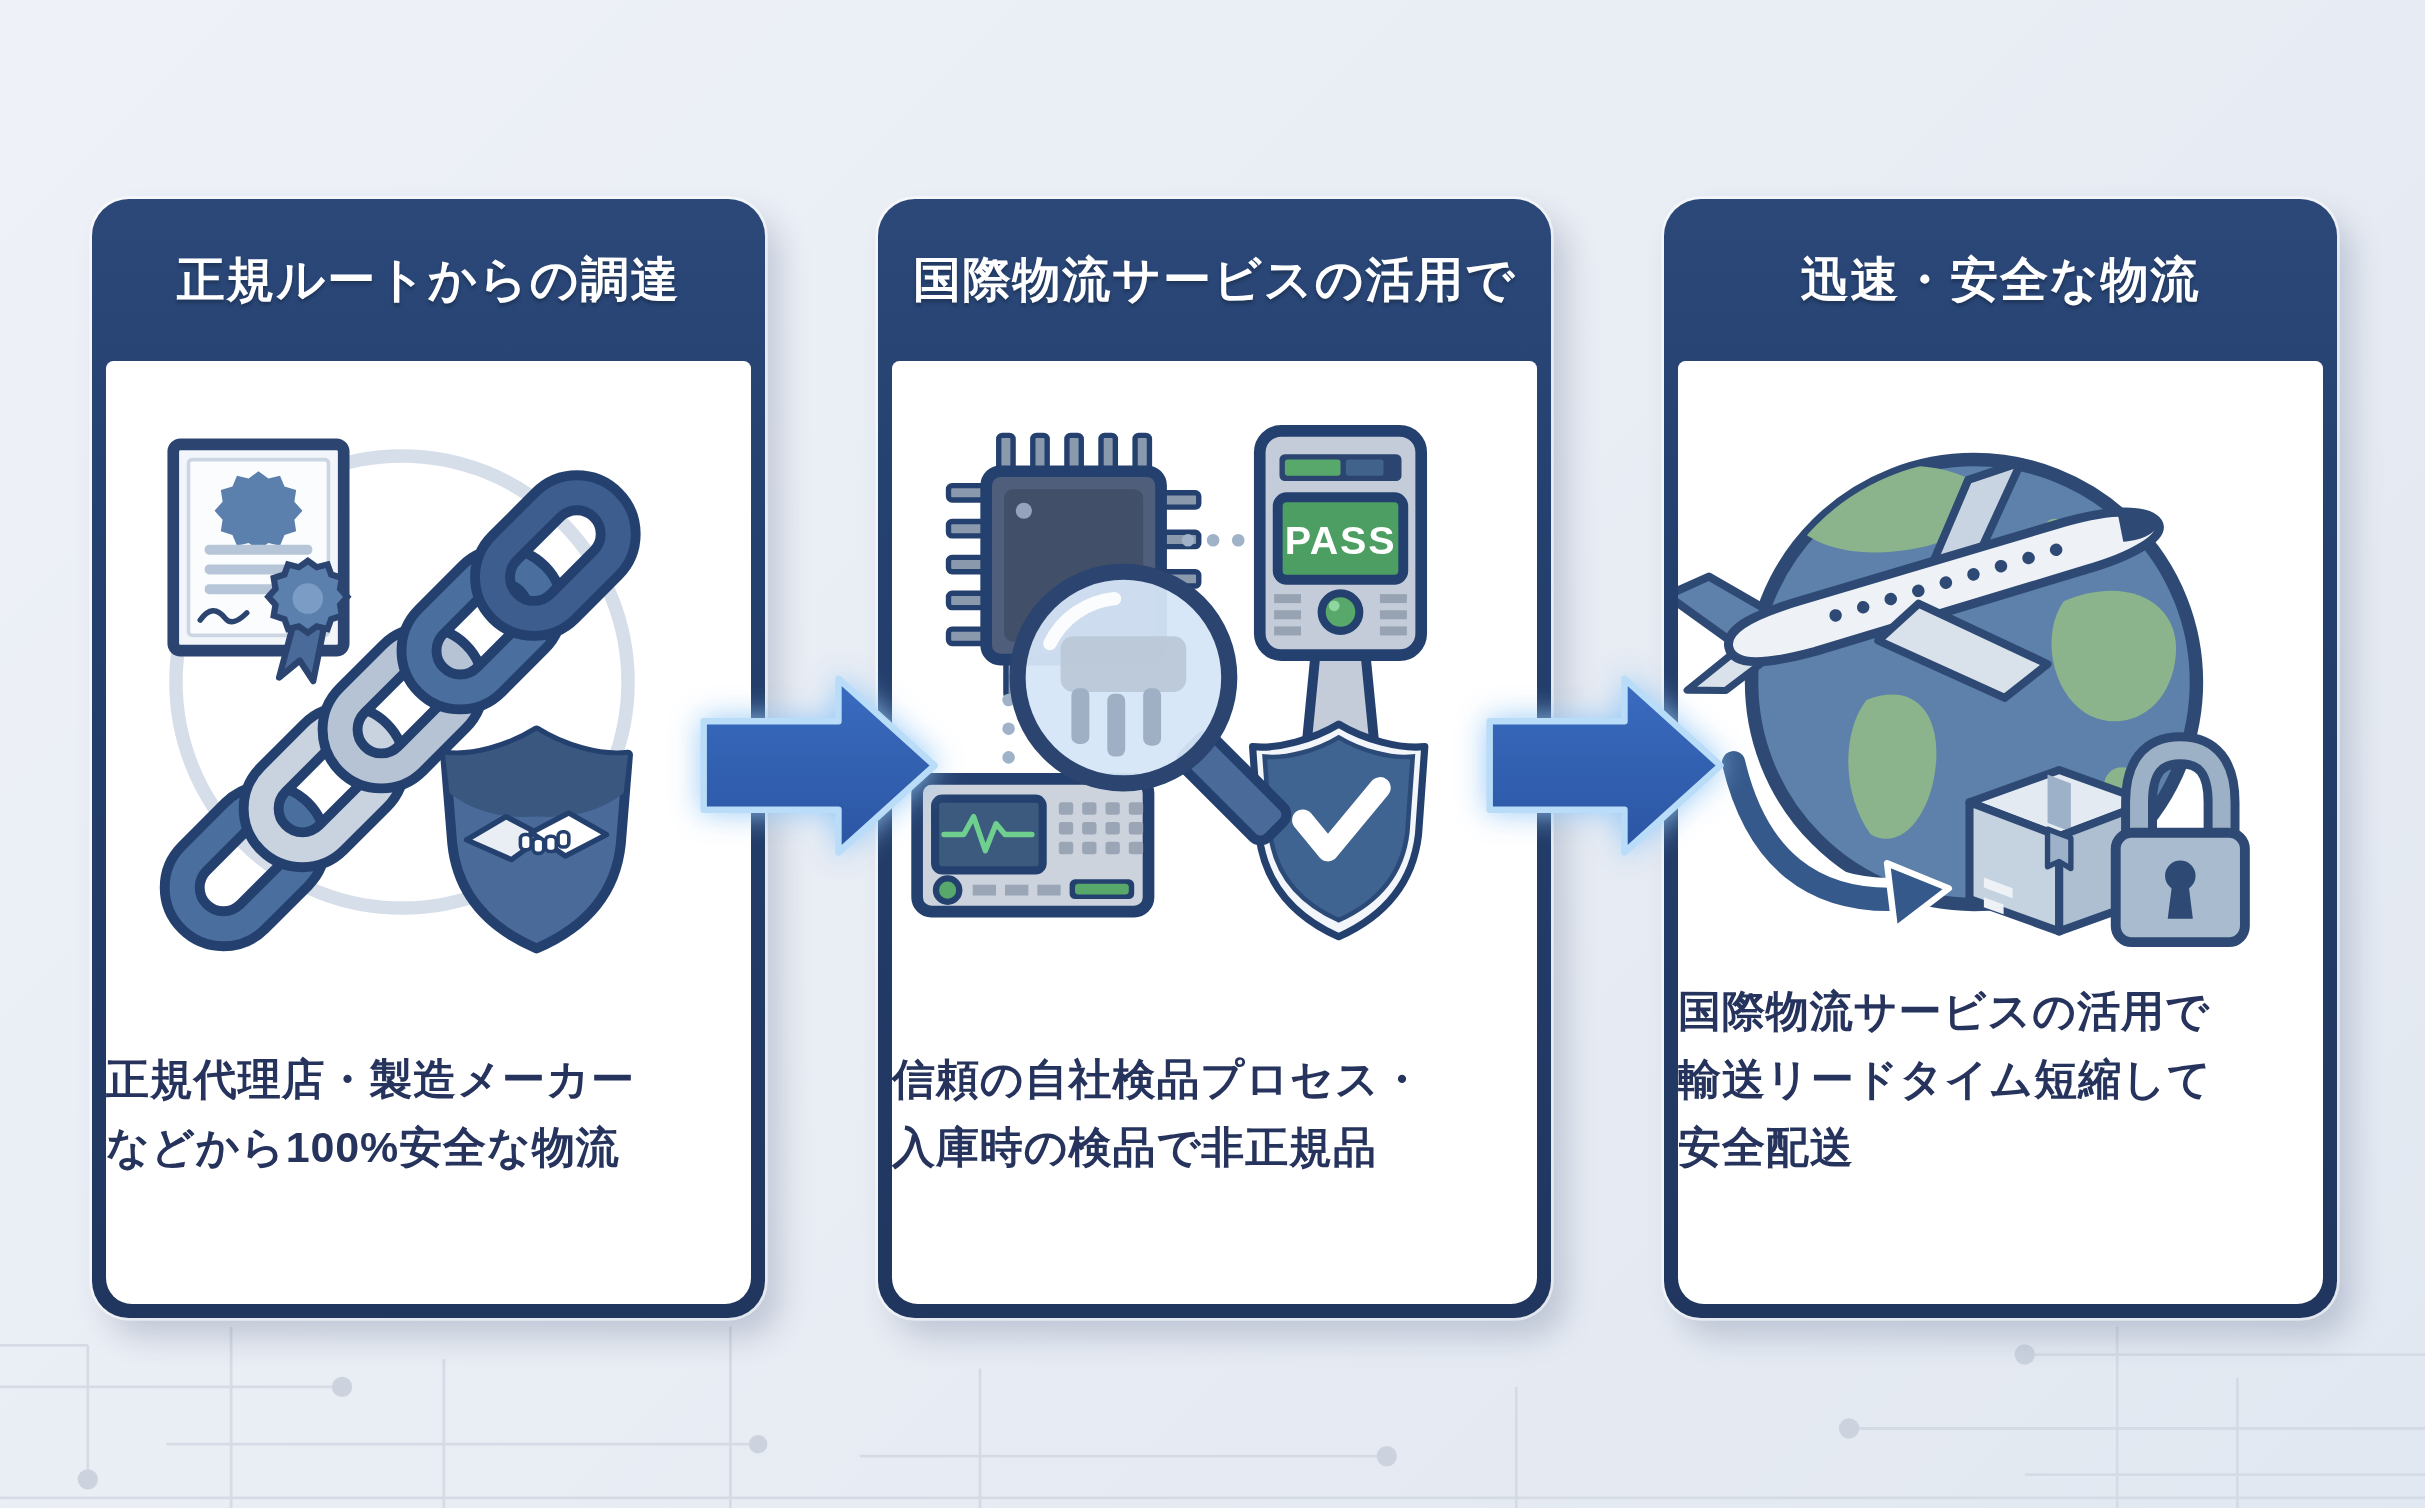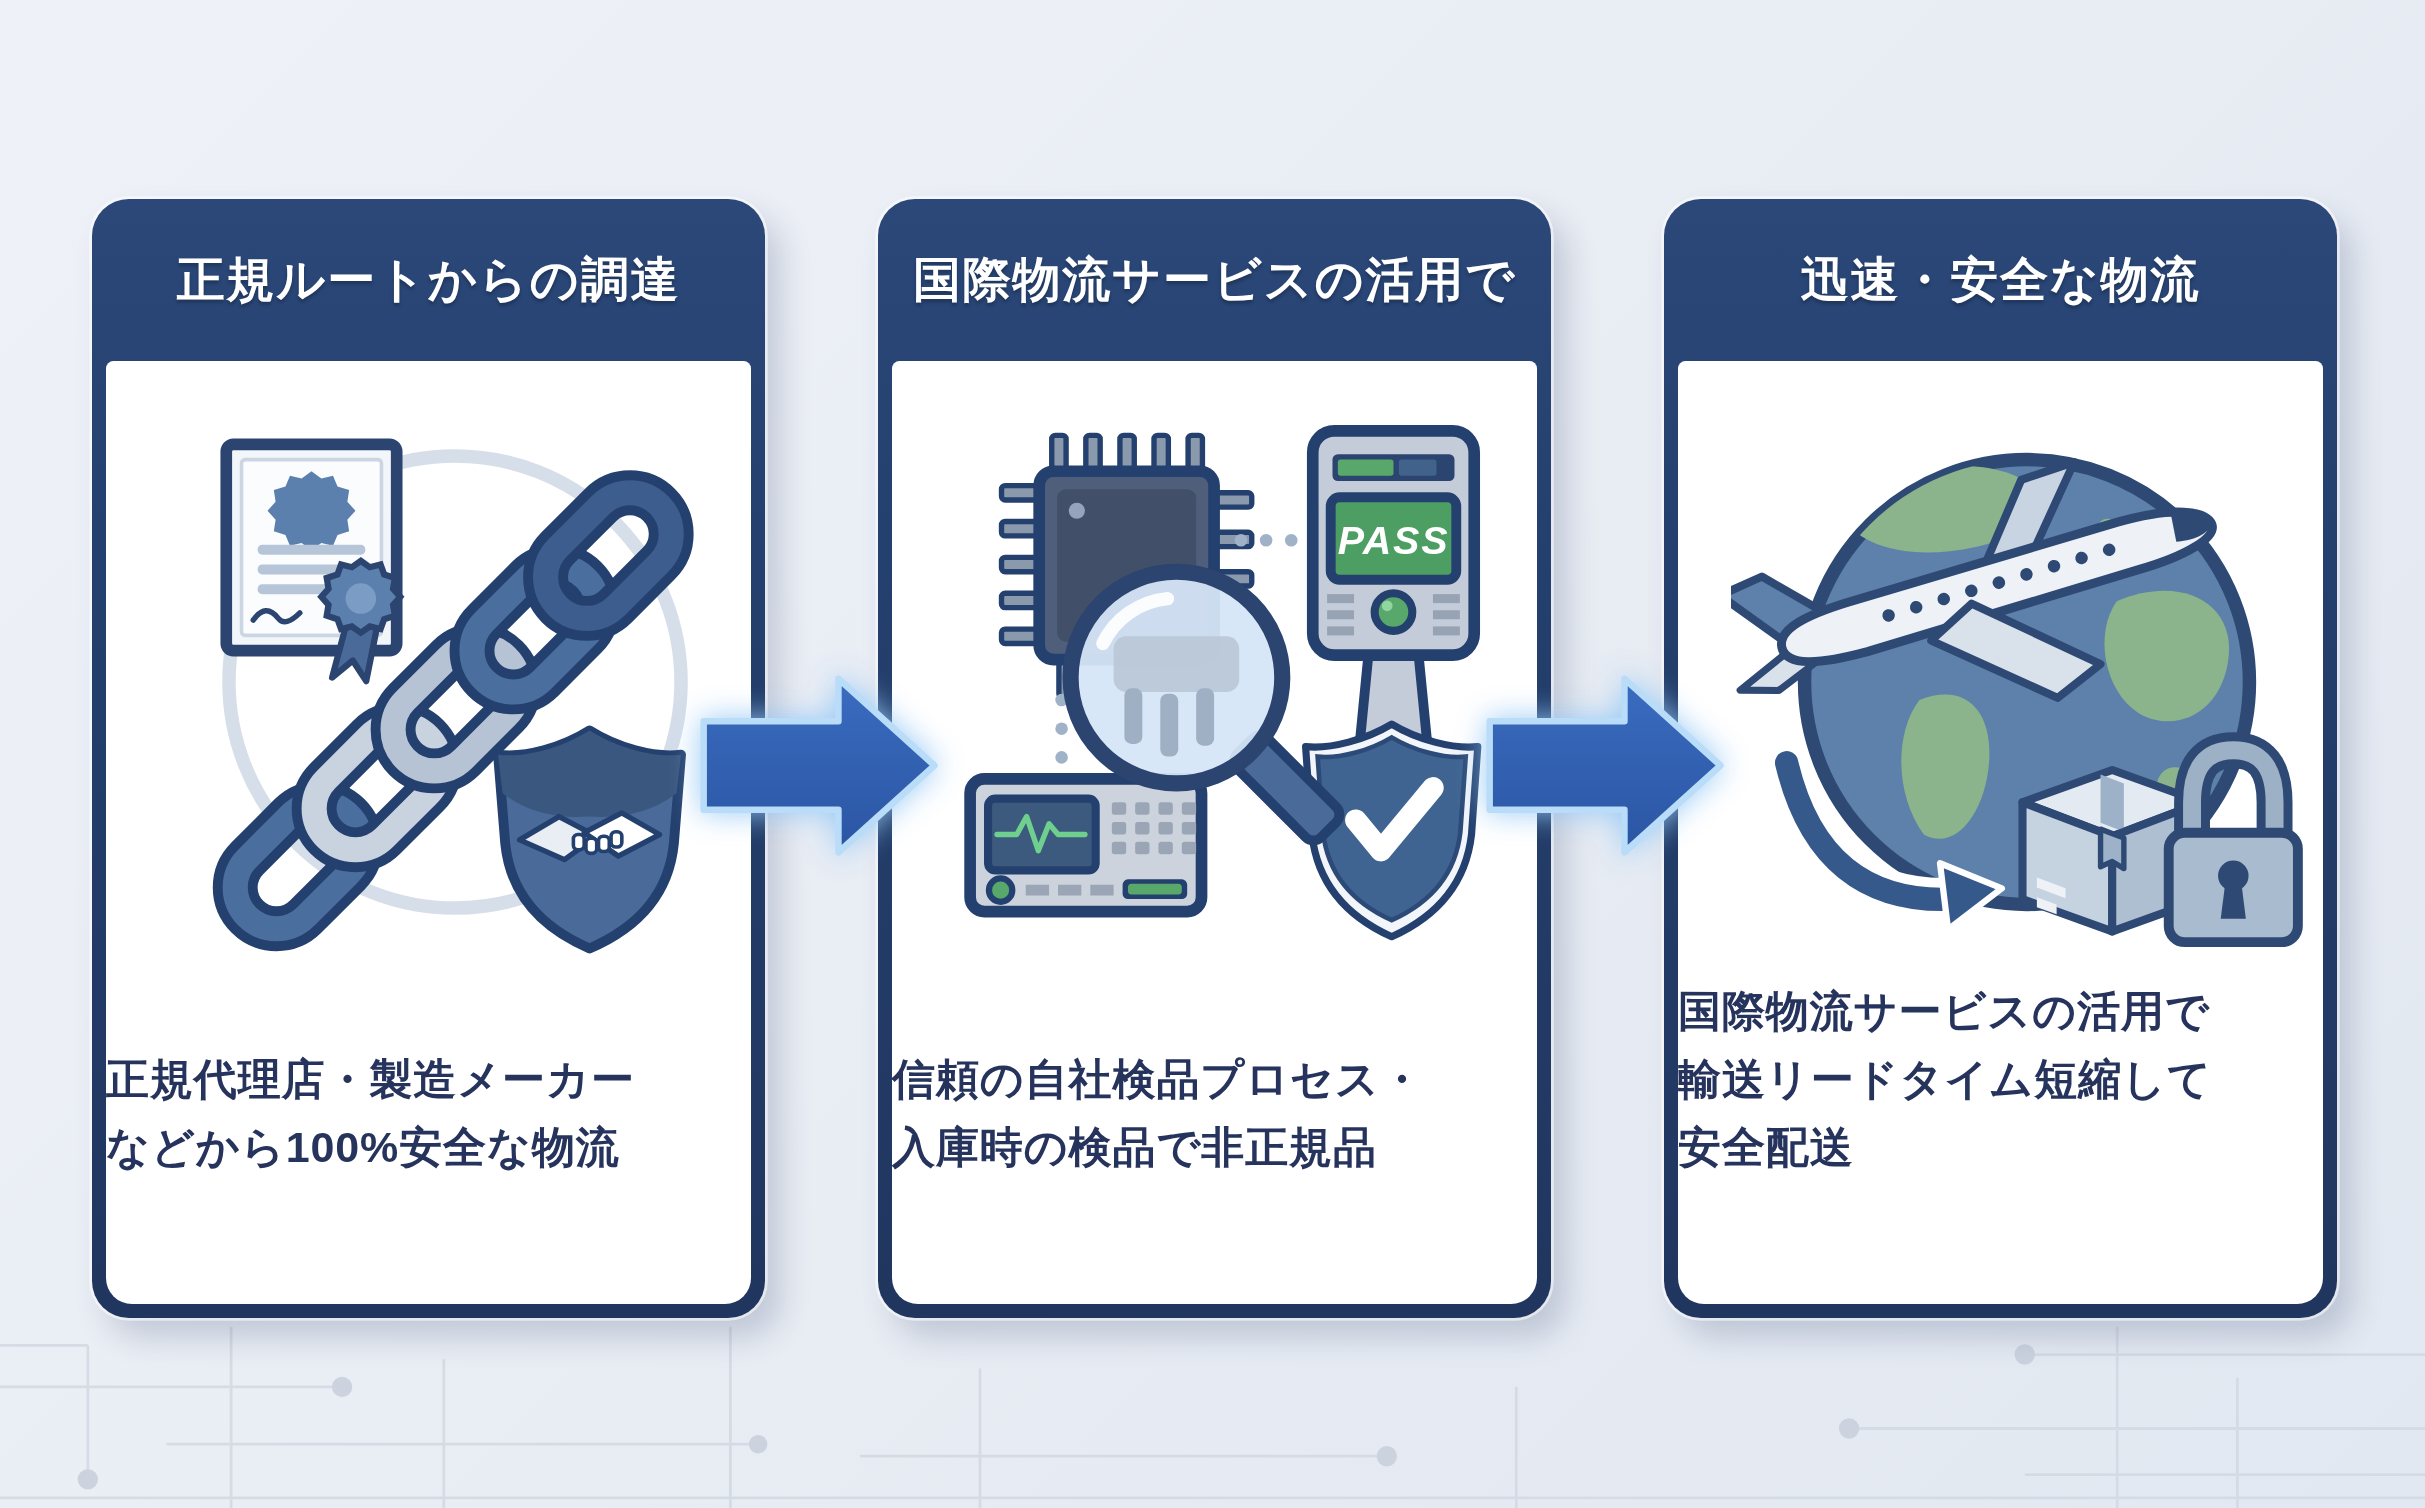--- a/index.html
+++ b/index.html
@@ -19,21 +19,21 @@
     height:162px;display:flex;align-items:center;justify-content:center;
   }
   .panel-title{
     margin:17px;color:#ffffff;font-size:48px;font-weight:bold;letter-spacing:1.8px;
     text-shadow:0 2.8px 3.7px rgba(0,0,0,.25);
   }
   .panel-white{
     position:absolute;left:14px;right:14px;top:162px;bottom:14px;
     background:#ffffff;border-radius:7.4px 7.4px 26px 26px;overflow:hidden;
   }
-  .icon-area{display:flex;justify-content:flex-end;margin-top:39px;font-style:italic;}
+  .icon-area{display:flex;justify-content:flex-start;margin-top:39px;}
   .caption{
     position:absolute;left:0;right:0;bottom:79px;
     color:#26335c;font-size:43px;font-weight:bold;line-height:1.58;letter-spacing:0.9px;
   }
   .cap-line{display:block;}
   .flow-arrow{position:absolute;z-index:5;filter:drop-shadow(0 0 15px rgba(150,200,245,.95));}
 </style>
 </head>
 <body>
 

